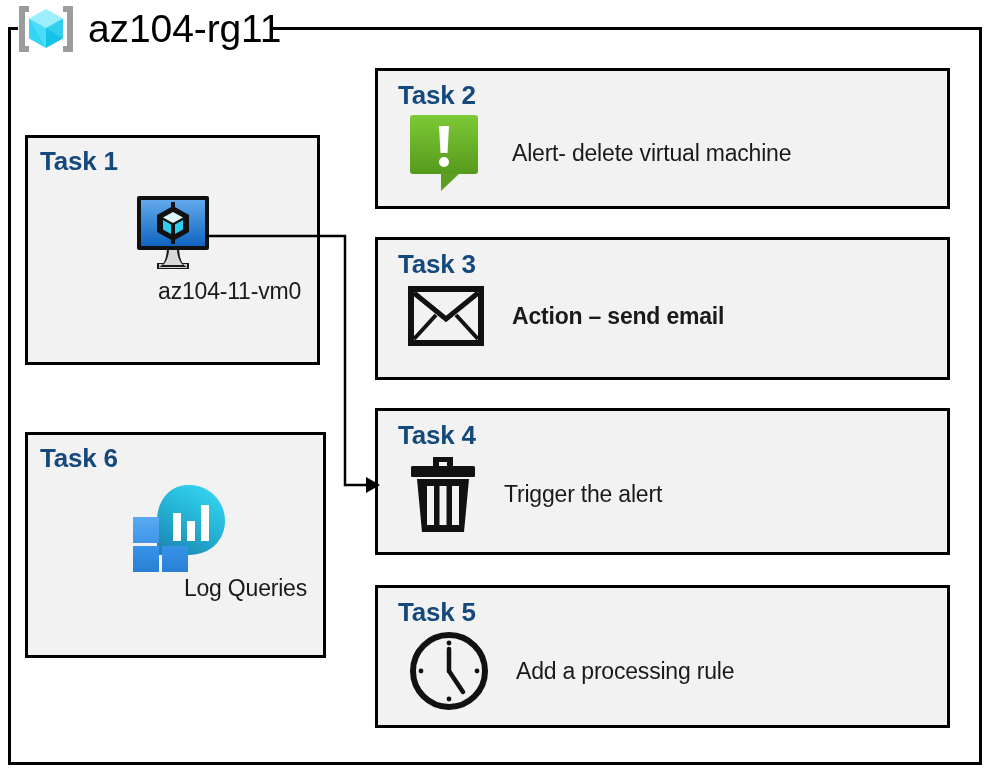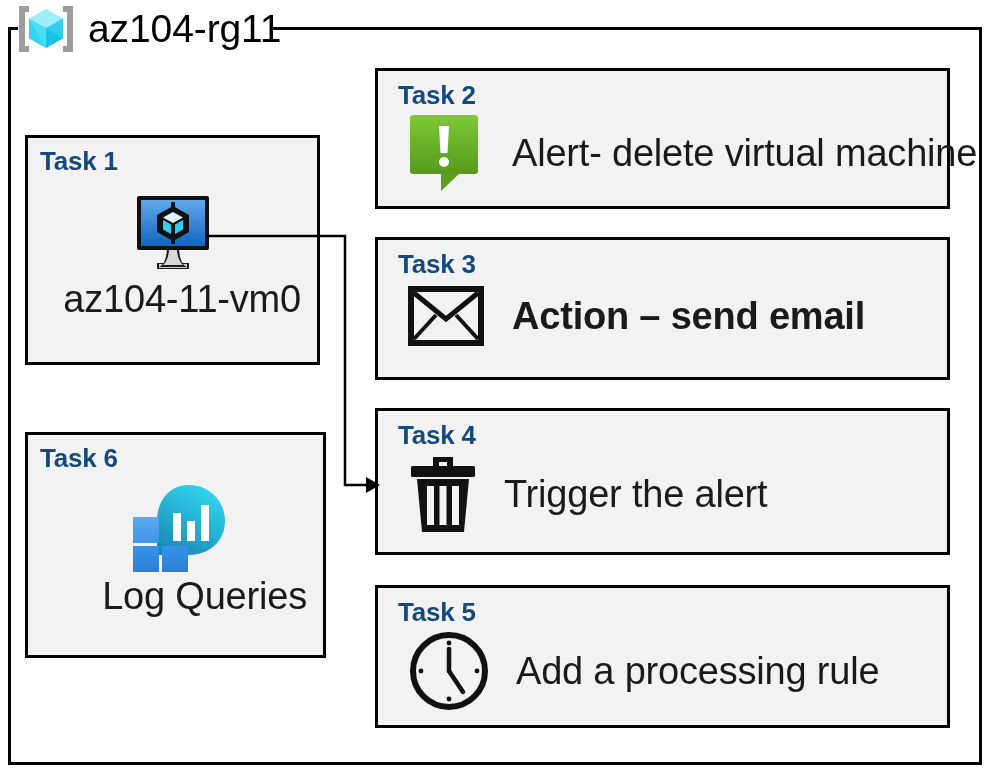--- a/index.html
+++ b/index.html
@@ -68,21 +68,21 @@
   }
   .task-label {
     position: absolute;
     font-size: 26px;
     font-weight: bold;
     color: #15497b;
     white-space: nowrap;
     letter-spacing: -0.2px;
   }
   .task-text {
-    font-size: 38px;
+    font-size: 23px;
     color: #1a1a1a;
     white-space: nowrap;
     letter-spacing: -0.2px;
   }
 
   
   .col-left { width: 295px; }
   .col-left .task-label { left: 12px; top: 8px; }
   .col-left .l-icon {
     position: absolute;

